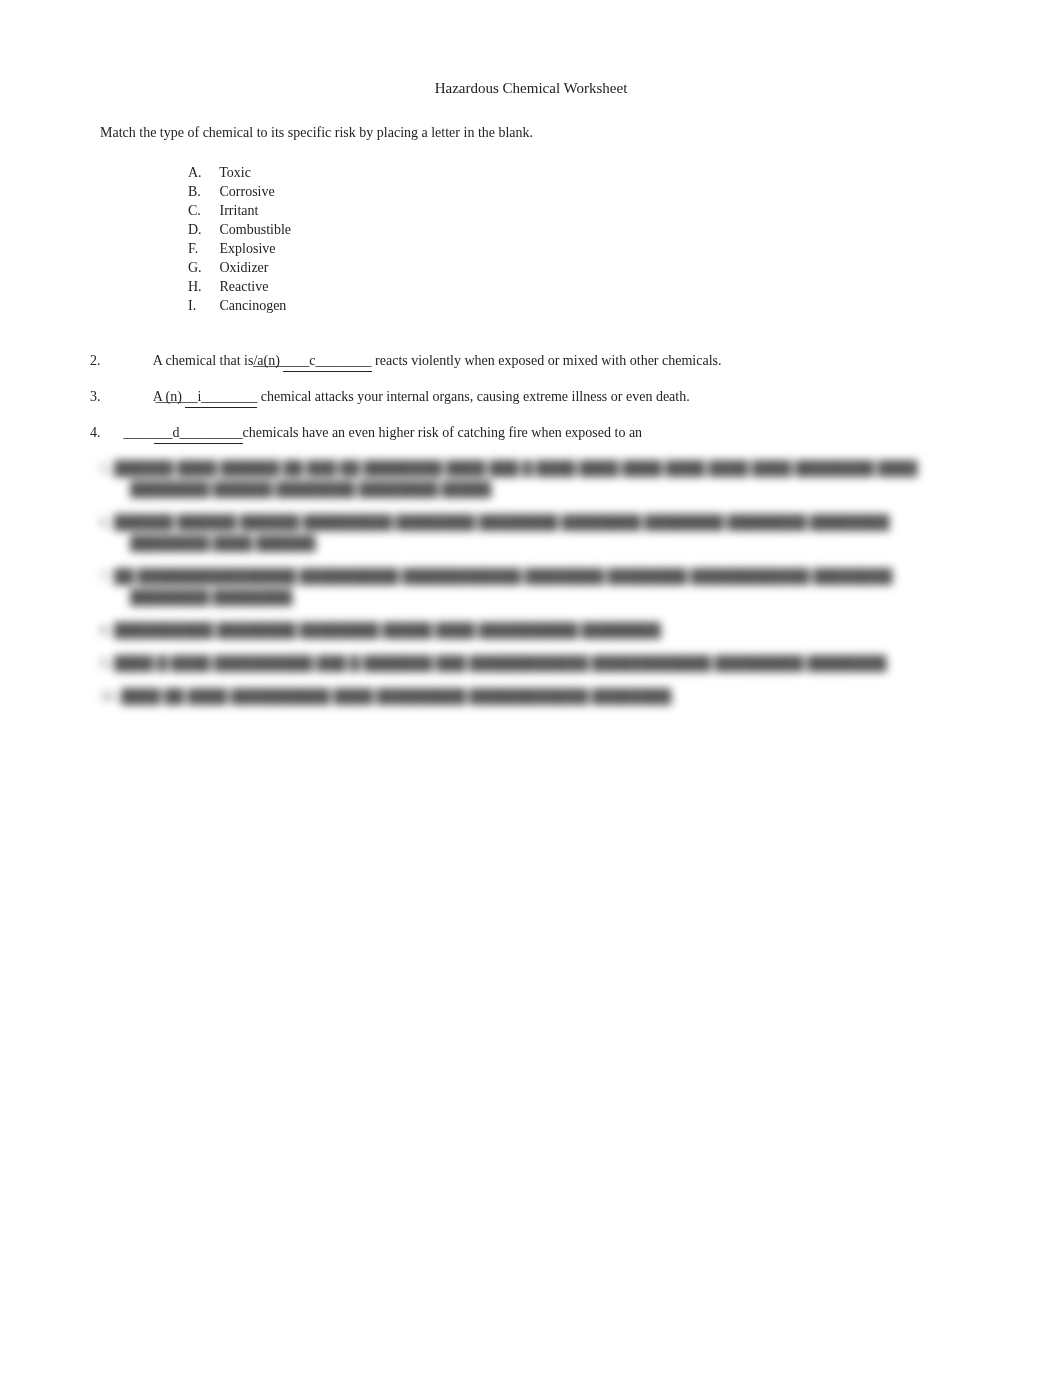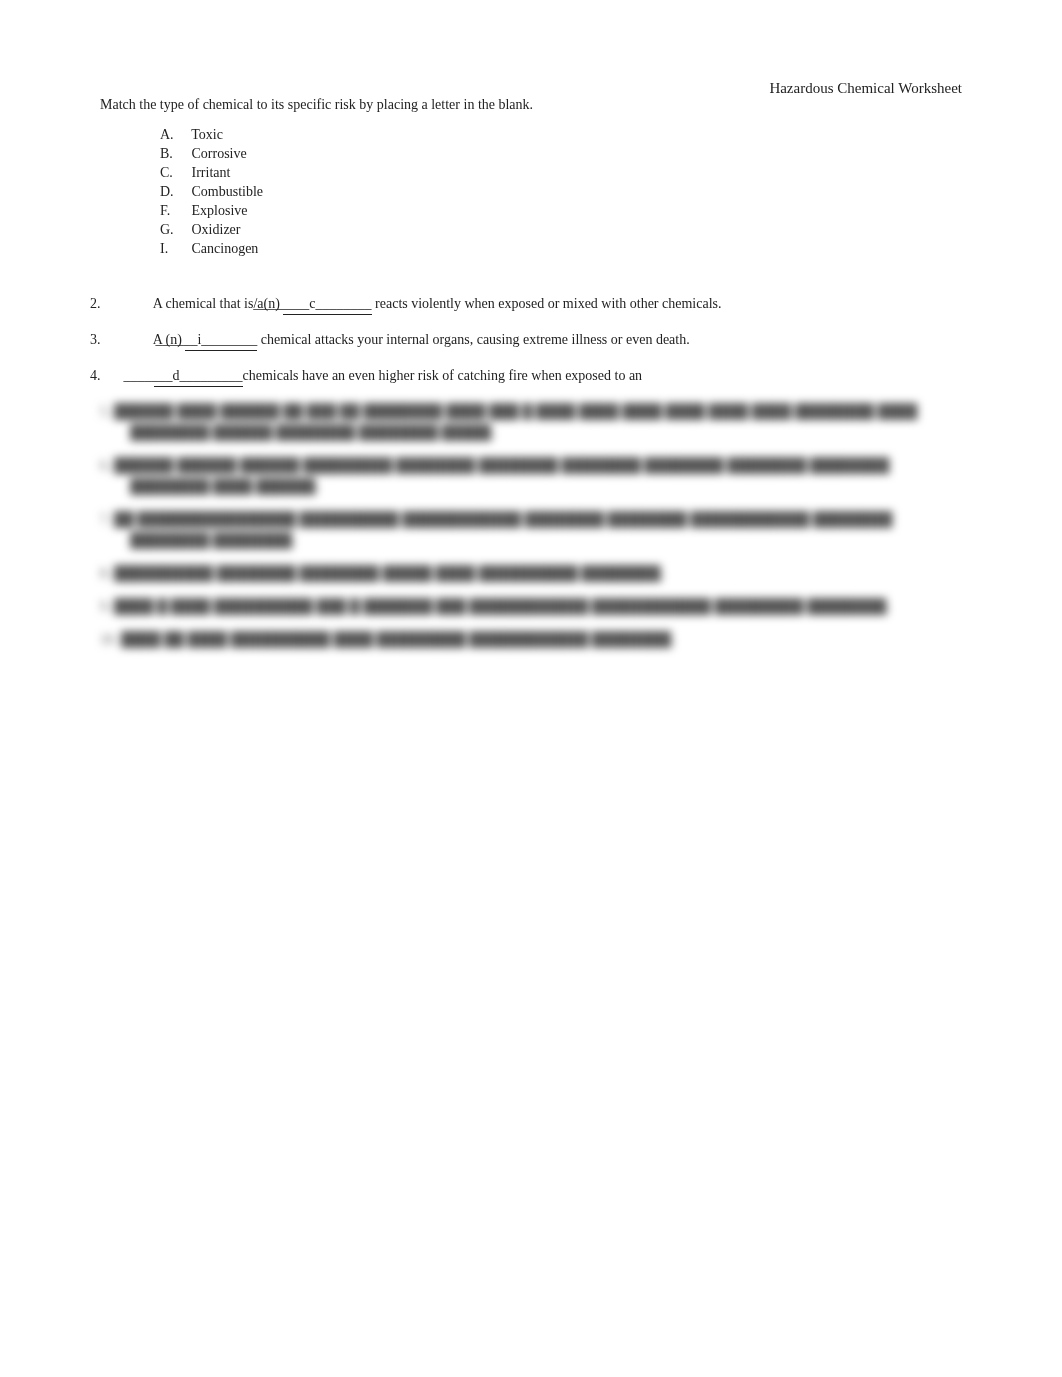--- a/index.html
+++ b/index.html
@@ -12,33 +12,34 @@
       background: #ffffff;
       font-family: 'Times New Roman', Times, serif;
       font-size: 14px;
       color: #222222;
       width: 1062px;
       min-height: 1377px;
       padding: 80px 100px;
     }
 
     .page-title {
-      text-align: right;
+      text-align: center;
       font-size: 15px;
+      margin-bottom: 28px;
       font-weight: normal;
     }
 
     .instructions {
       font-size: 14px;
-      margin-bottom: 14px;
+      margin-bottom: 24px;
     }
 
     .chemical-list {
       list-style: none;
-      margin-left: 60px;
+      margin-left: 88px;
       margin-bottom: 36px;
     }
 
     .chemical-list li {
       margin-bottom: 3px;
       font-size: 14px;
     }
 
     .chemical-list li .letter {
       display: inline-block;
@@ -92,20 +93,21 @@
 
 <p class="instructions">Match the type of chemical to its specific risk by placing a letter in the blank.</p>
 
 <ul class="chemical-list">
 <li><span class="letter">A.</span> Toxic</li>
     <li><span class="letter">B.</span> Corrosive</li>
     <li><span class="letter">C.</span> Irritant</li>
     <li><span class="letter">D.</span> Combustible</li>
     <li><span class="letter">F.</span> Explosive</li>
     <li><span class="letter">G.</span> Oxidizer</li>
+    <li><span class="letter">H.</span> Reactive</li>
     <li><span class="letter">I.</span> Cancinogen</li>
   </ul>
 
 <ol class="questions">
     <li><span class="q-num">2.</span> A chemical that is/a(n) <span class="blank">________c________</span> reacts violently when exposed or mixed with other chemicals.</li>
     <li><span class="q-num">3.</span> A (n) <span class="blank">______i________</span> chemical attacks your internal organs, causing extreme illness or even death.</li>
     <li><span class="q-num">4.</span> <span class="blank">_______d_________</span>chemicals have an even higher risk of catching fire when exposed to an</li>
   </ol>
 
 <div class="blurred-section">

